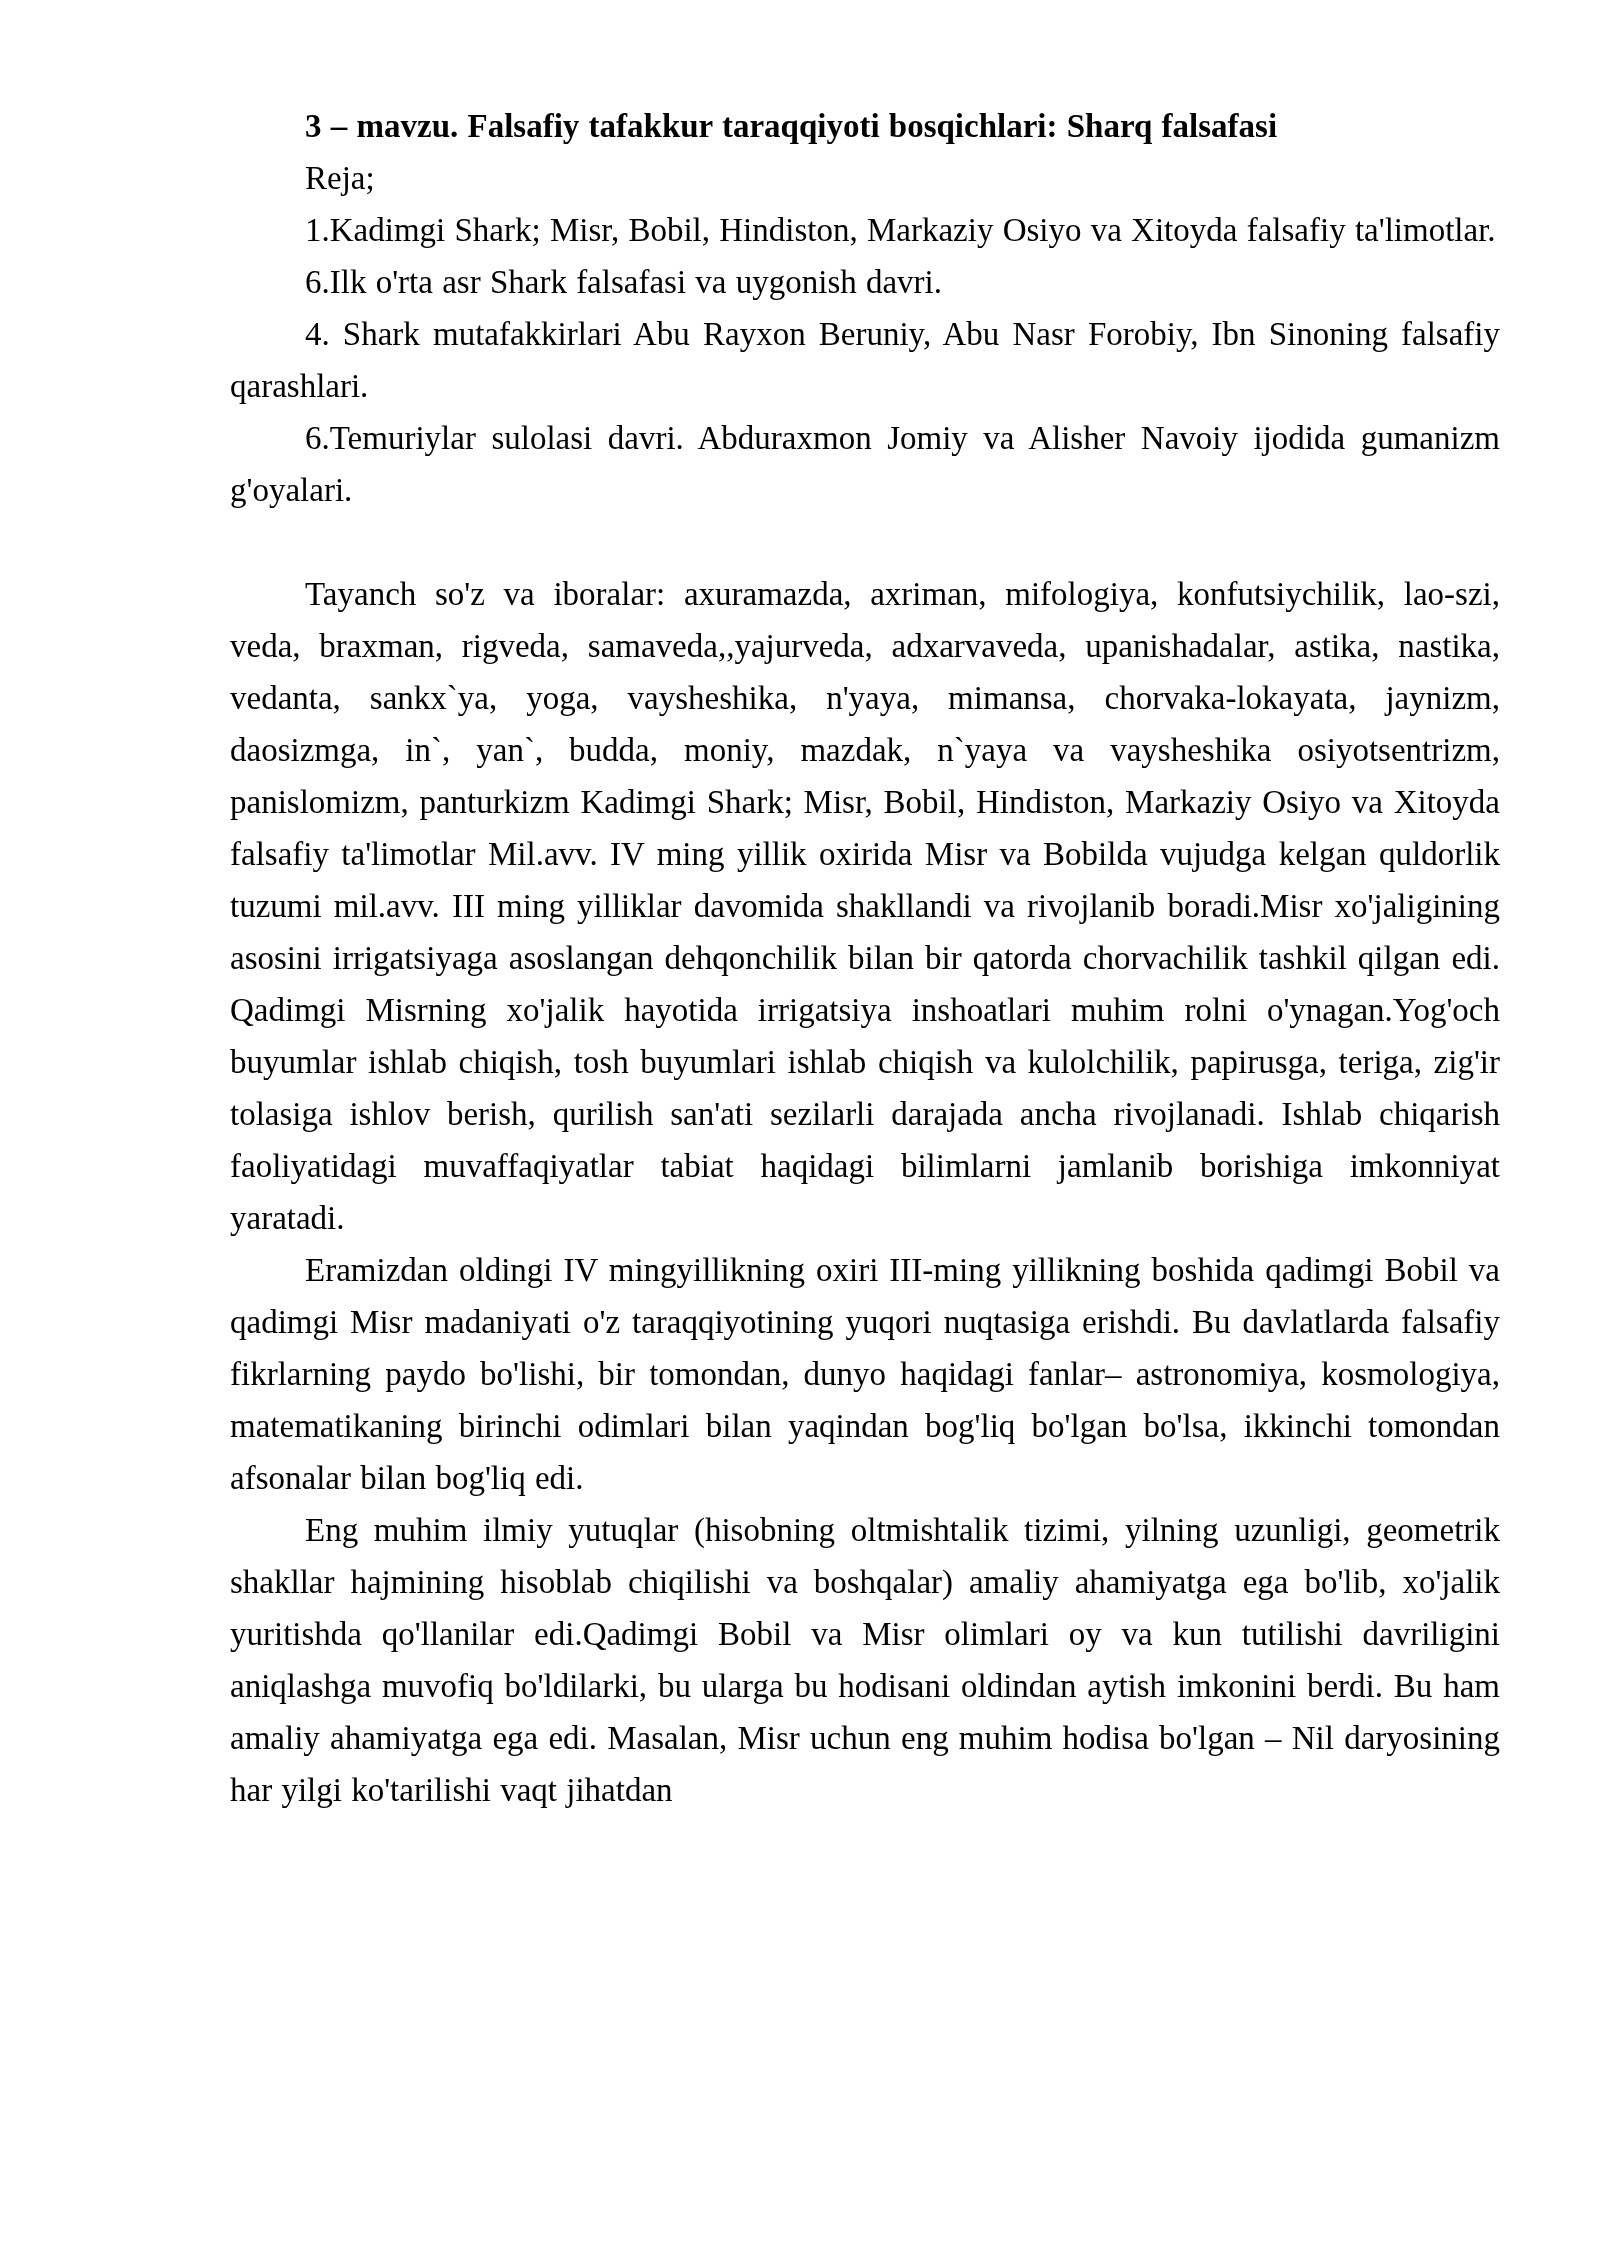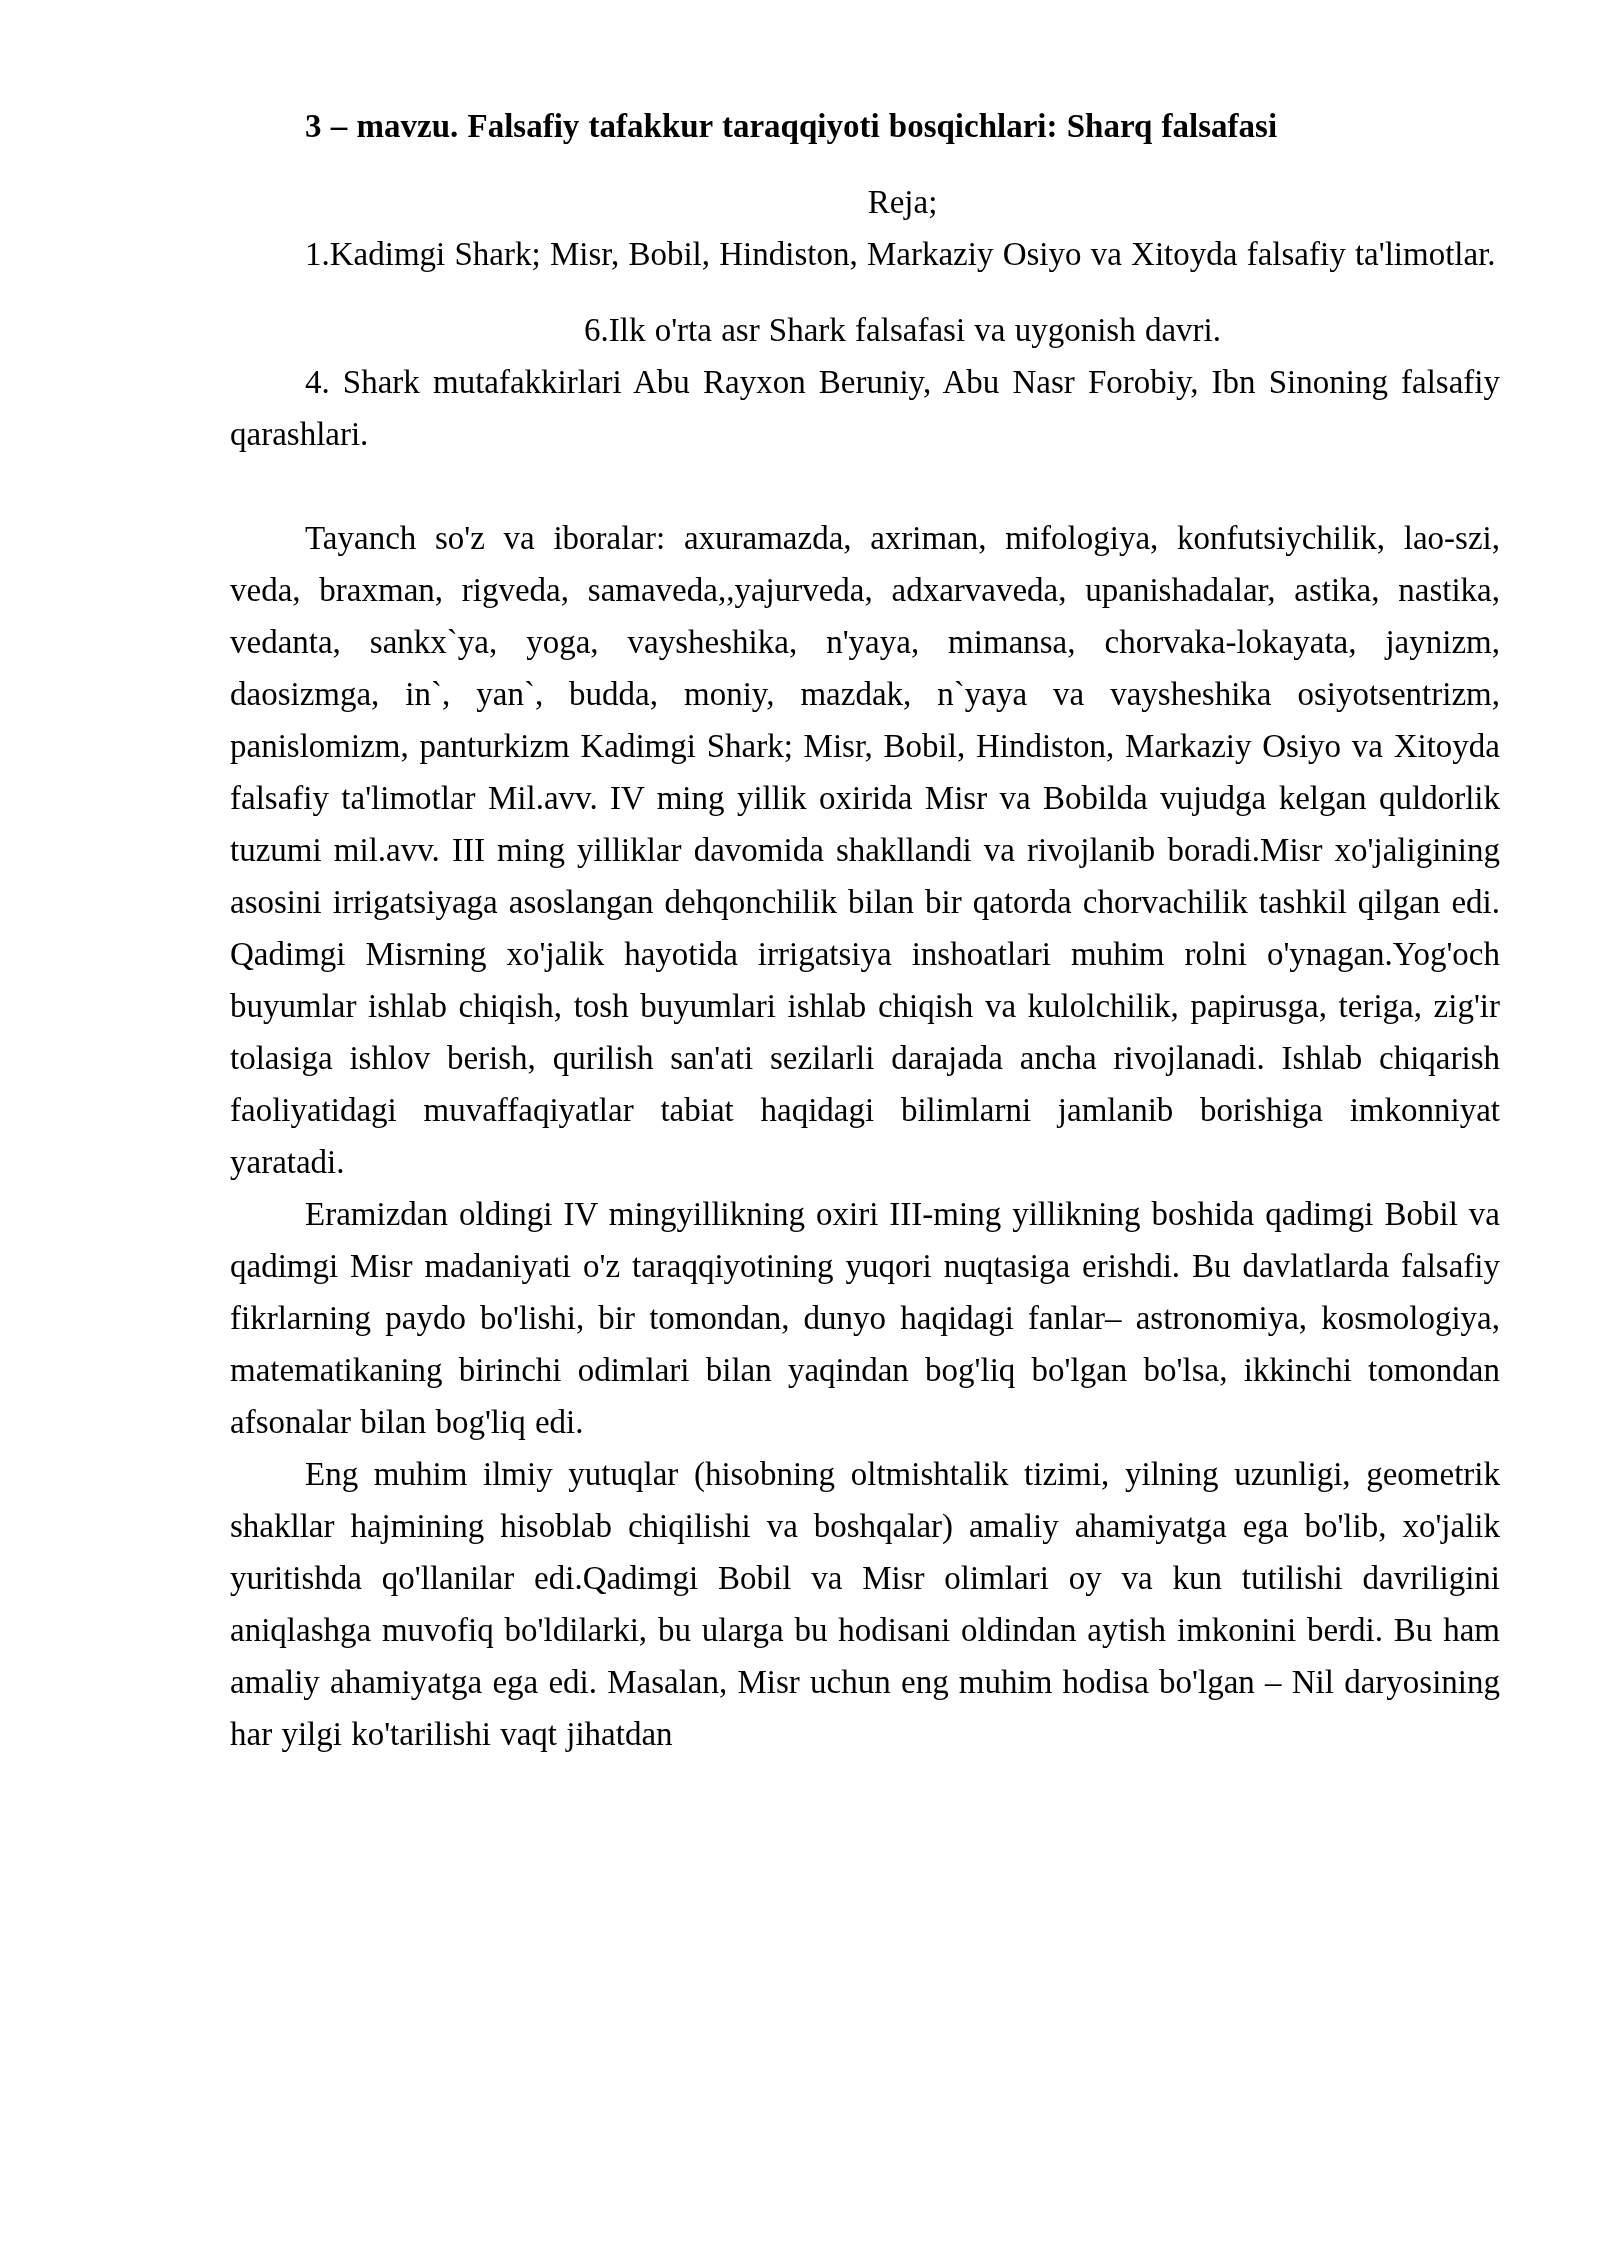--- a/index.html
+++ b/index.html
@@ -29,22 +29,21 @@
     line-height: 52px;
     text-align: justify;
     text-indent: 75px;
     word-spacing: 1px;
   }
   .para.title {
     font-weight: bold;
     text-align: left;
   }
   .para.single {
-    text-align: center;
-    margin-top: 24px;
+    text-align: left;
   }
   .spacer {
     height: 52px;
   }
   .page-number {
     position: absolute;
     left: 230px;
     width: 1270px;
     top: 2158px;
     text-align: center;
@@ -58,20 +57,21 @@
 <div class="page">
   <div class="content">
 
     <p class="para title">3 – mavzu. Falsafiy tafakkur taraqqiyoti bosqichlari: Sharq falsafasi</p>
 
     <p class="para single">Reja;</p>
 
     <p class="para">1.Kadimgi Shark; Misr, Bobil,  Hindiston, Markaziy Osiyo va Xitoyda falsafiy ta'limotlar.</p>
     <p class="para single">6.Ilk o'rta asr Shark falsafasi va uygonish davri.</p>
     <p class="para">4. Shark mutafakkirlari Abu Rayxon Beruniy, Abu Nasr Forobiy, Ibn Sinoning falsafiy qarashlari.</p>
+    <p class="para">6.Temuriylar sulolasi davri. Abduraxmon Jomiy va Alisher Navoiy ijodida gumanizm g'oyalari.</p>
 
     <div class="spacer"></div>
 
     <p class="para">Tayanch so'z va iboralar: axuramazda, axriman, mifologiya,  konfutsiychilik, lao-szi, veda, braxman, rigveda, samaveda,,yajurveda, adxarvaveda, upanishadalar, astika, nastika, vedanta, sankx`ya, yoga, vaysheshika, n'yaya,  mimansa, chorvaka-lokayata, jaynizm, daosizmga, in`, yan`, budda, moniy, mazdak, n`yaya va vaysheshika osiyotsentrizm,  panislomizm, panturkizm  Kadimgi Shark; Misr, Bobil, Hindiston, Markaziy Osiyo va Xitoyda falsafiy ta'limotlar Mil.avv. IV ming yillik oxirida Misr va Bobilda vujudga kelgan quldorlik tuzumi mil.avv. III ming yilliklar davomida shakllandi va rivojlanib boradi.Misr xo'jaligining asosini irrigatsiyaga asoslangan dehqonchilik bilan  bir qatorda chorvachilik tashkil qilgan edi. Qadimgi Misrning xo'jalik hayotida irrigatsiya inshoatlari muhim rolni o'ynagan.Yog'och buyumlar ishlab chiqish, tosh buyumlari ishlab chiqish va kulolchilik, papirusga, teriga, zig'ir tolasiga ishlov berish,  qurilish san'ati  sezilarli darajada ancha rivojlanadi. Ishlab chiqarish faoliyatidagi muvaffaqiyatlar tabiat haqidagi bilimlarni jamlanib borishiga imkonniyat yaratadi.</p>
     <p class="para">Eramizdan oldingi IV mingyillikning oxiri III-ming yillikning boshida qadimgi Bobil va qadimgi Misr madaniyati o'z taraqqiyotining yuqori nuqtasiga erishdi. Bu davlatlarda falsafiy fikrlarning paydo bo'lishi, bir tomondan, dunyo haqidagi fanlar– astronomiya, kosmologiya, matematikaning birinchi odimlari bilan yaqindan bog'liq bo'lgan bo'lsa, ikkinchi tomondan afsonalar bilan bog'liq edi.</p>
     <p class="para">Eng muhim ilmiy yutuqlar (hisobning oltmishtalik tizimi, yilning uzunligi, geometrik shakllar hajmining hisoblab chiqilishi va boshqalar) amaliy ahamiyatga ega bo'lib, xo'jalik yuritishda qo'llanilar edi.Qadimgi Bobil va  Misr olimlari oy va kun tutilishi davriligini aniqlashga muvofiq bo'ldilarki, bu ularga bu hodisani oldindan aytish imkonini berdi. Bu ham amaliy ahamiyatga ega edi. Masalan, Misr uchun eng muhim hodisa bo'lgan – Nil daryosining har yilgi ko'tarilishi vaqt jihatdan</p>
 
   </div>
 
   <div class="page-number">1</div>

